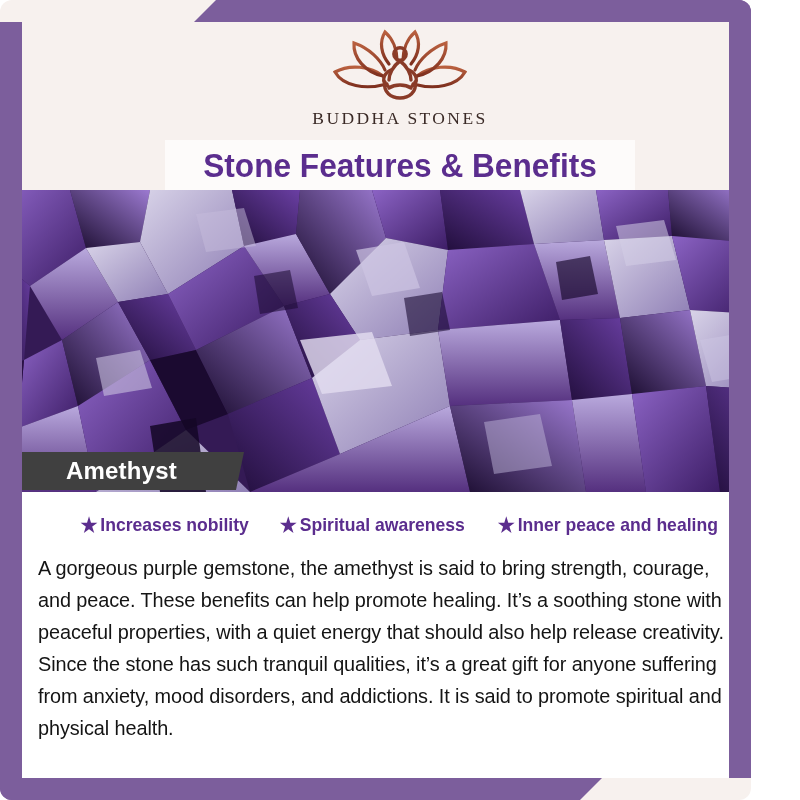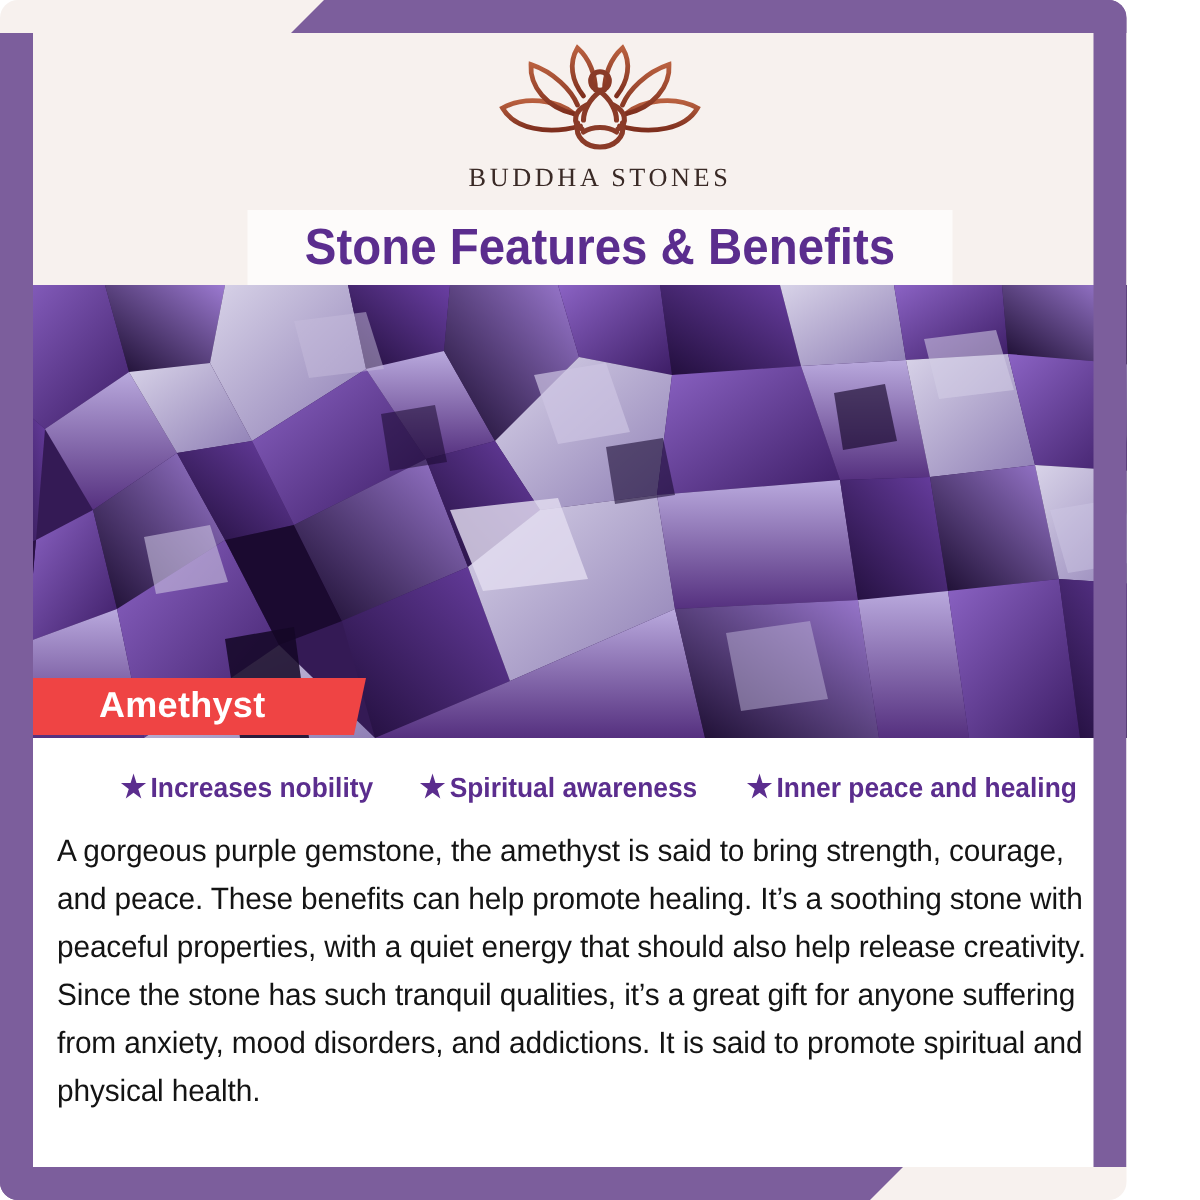--- a/index.html
+++ b/index.html
@@ -115,21 +115,21 @@
     z-index: 2;
     background: #2c1347;
   }
   .photo svg { display: block; }
 
   
   .stone-banner {
     position: absolute;
     top: 452px; left: 22px;
     width: 222px; height: 38px;
-    background: #ef4444;
+    background: #404040;
     clip-path: polygon(0 0, 222px 0, 214px 38px, 0 38px);
     z-index: 5;
     display: flex;
     align-items: center;
   }
   .stone-name {
     margin-left: 44px;
     color: #ffffff;
     font-size: 24px;
     font-weight: bold;

